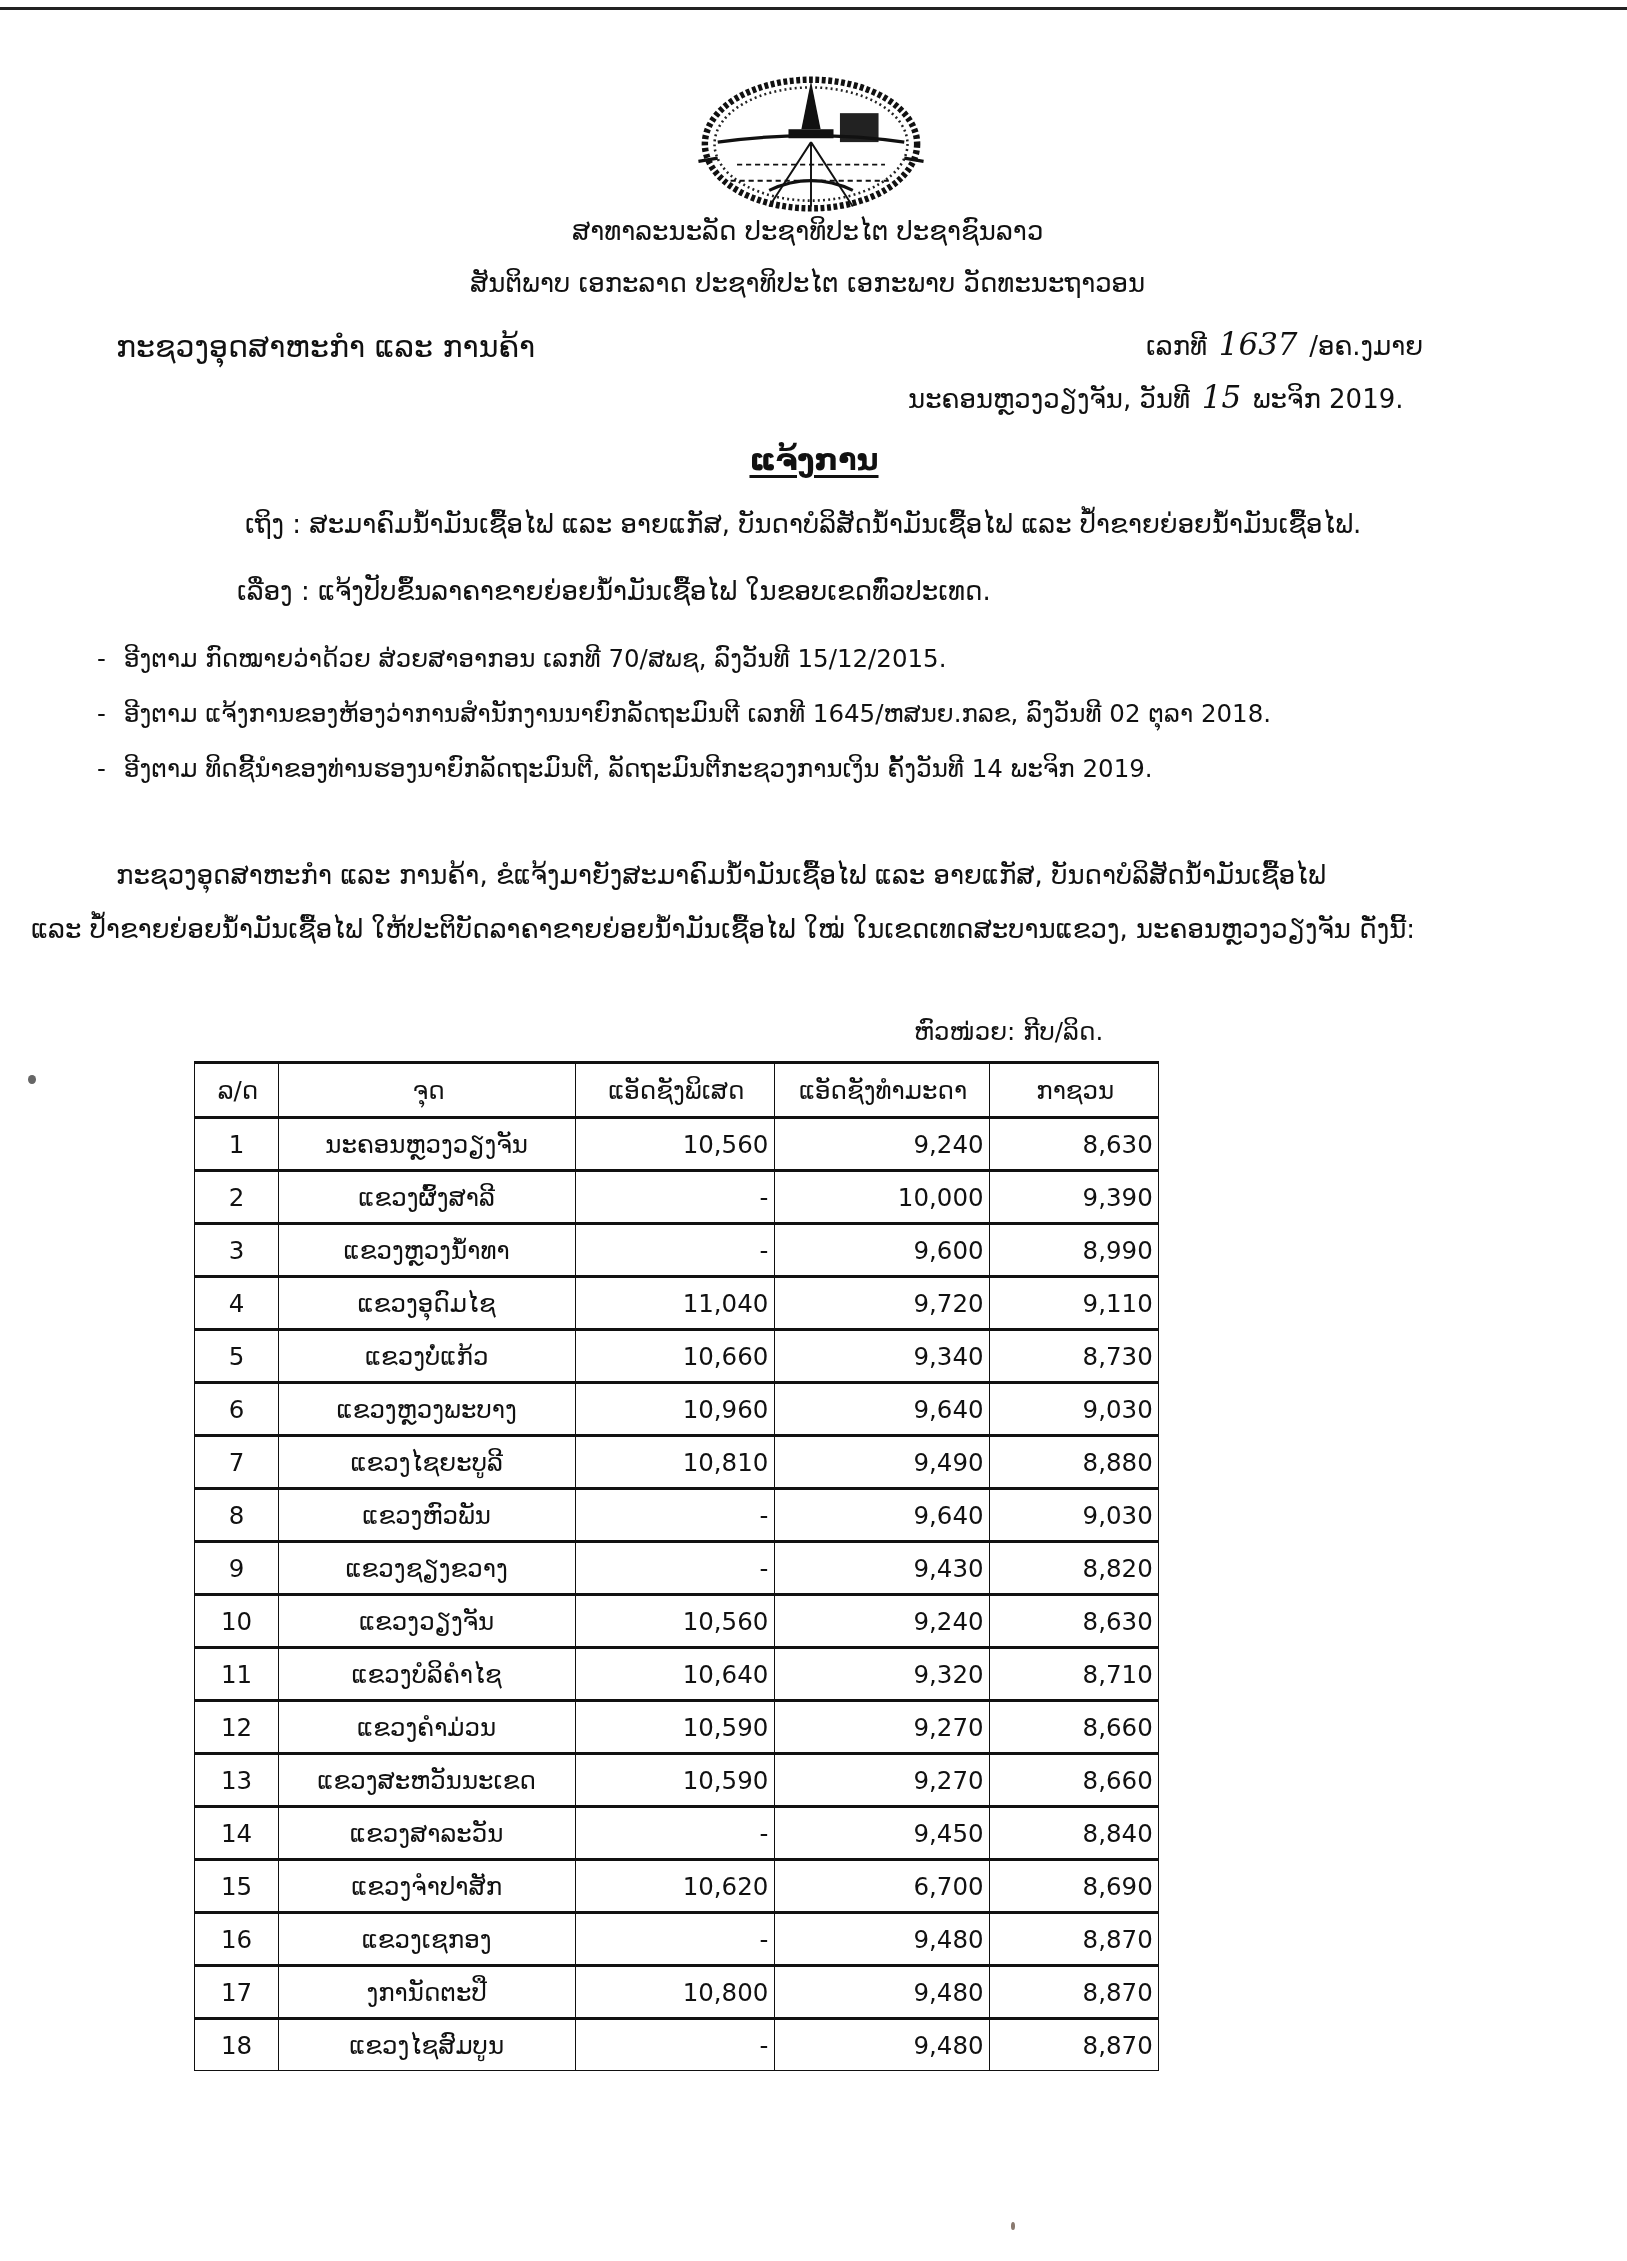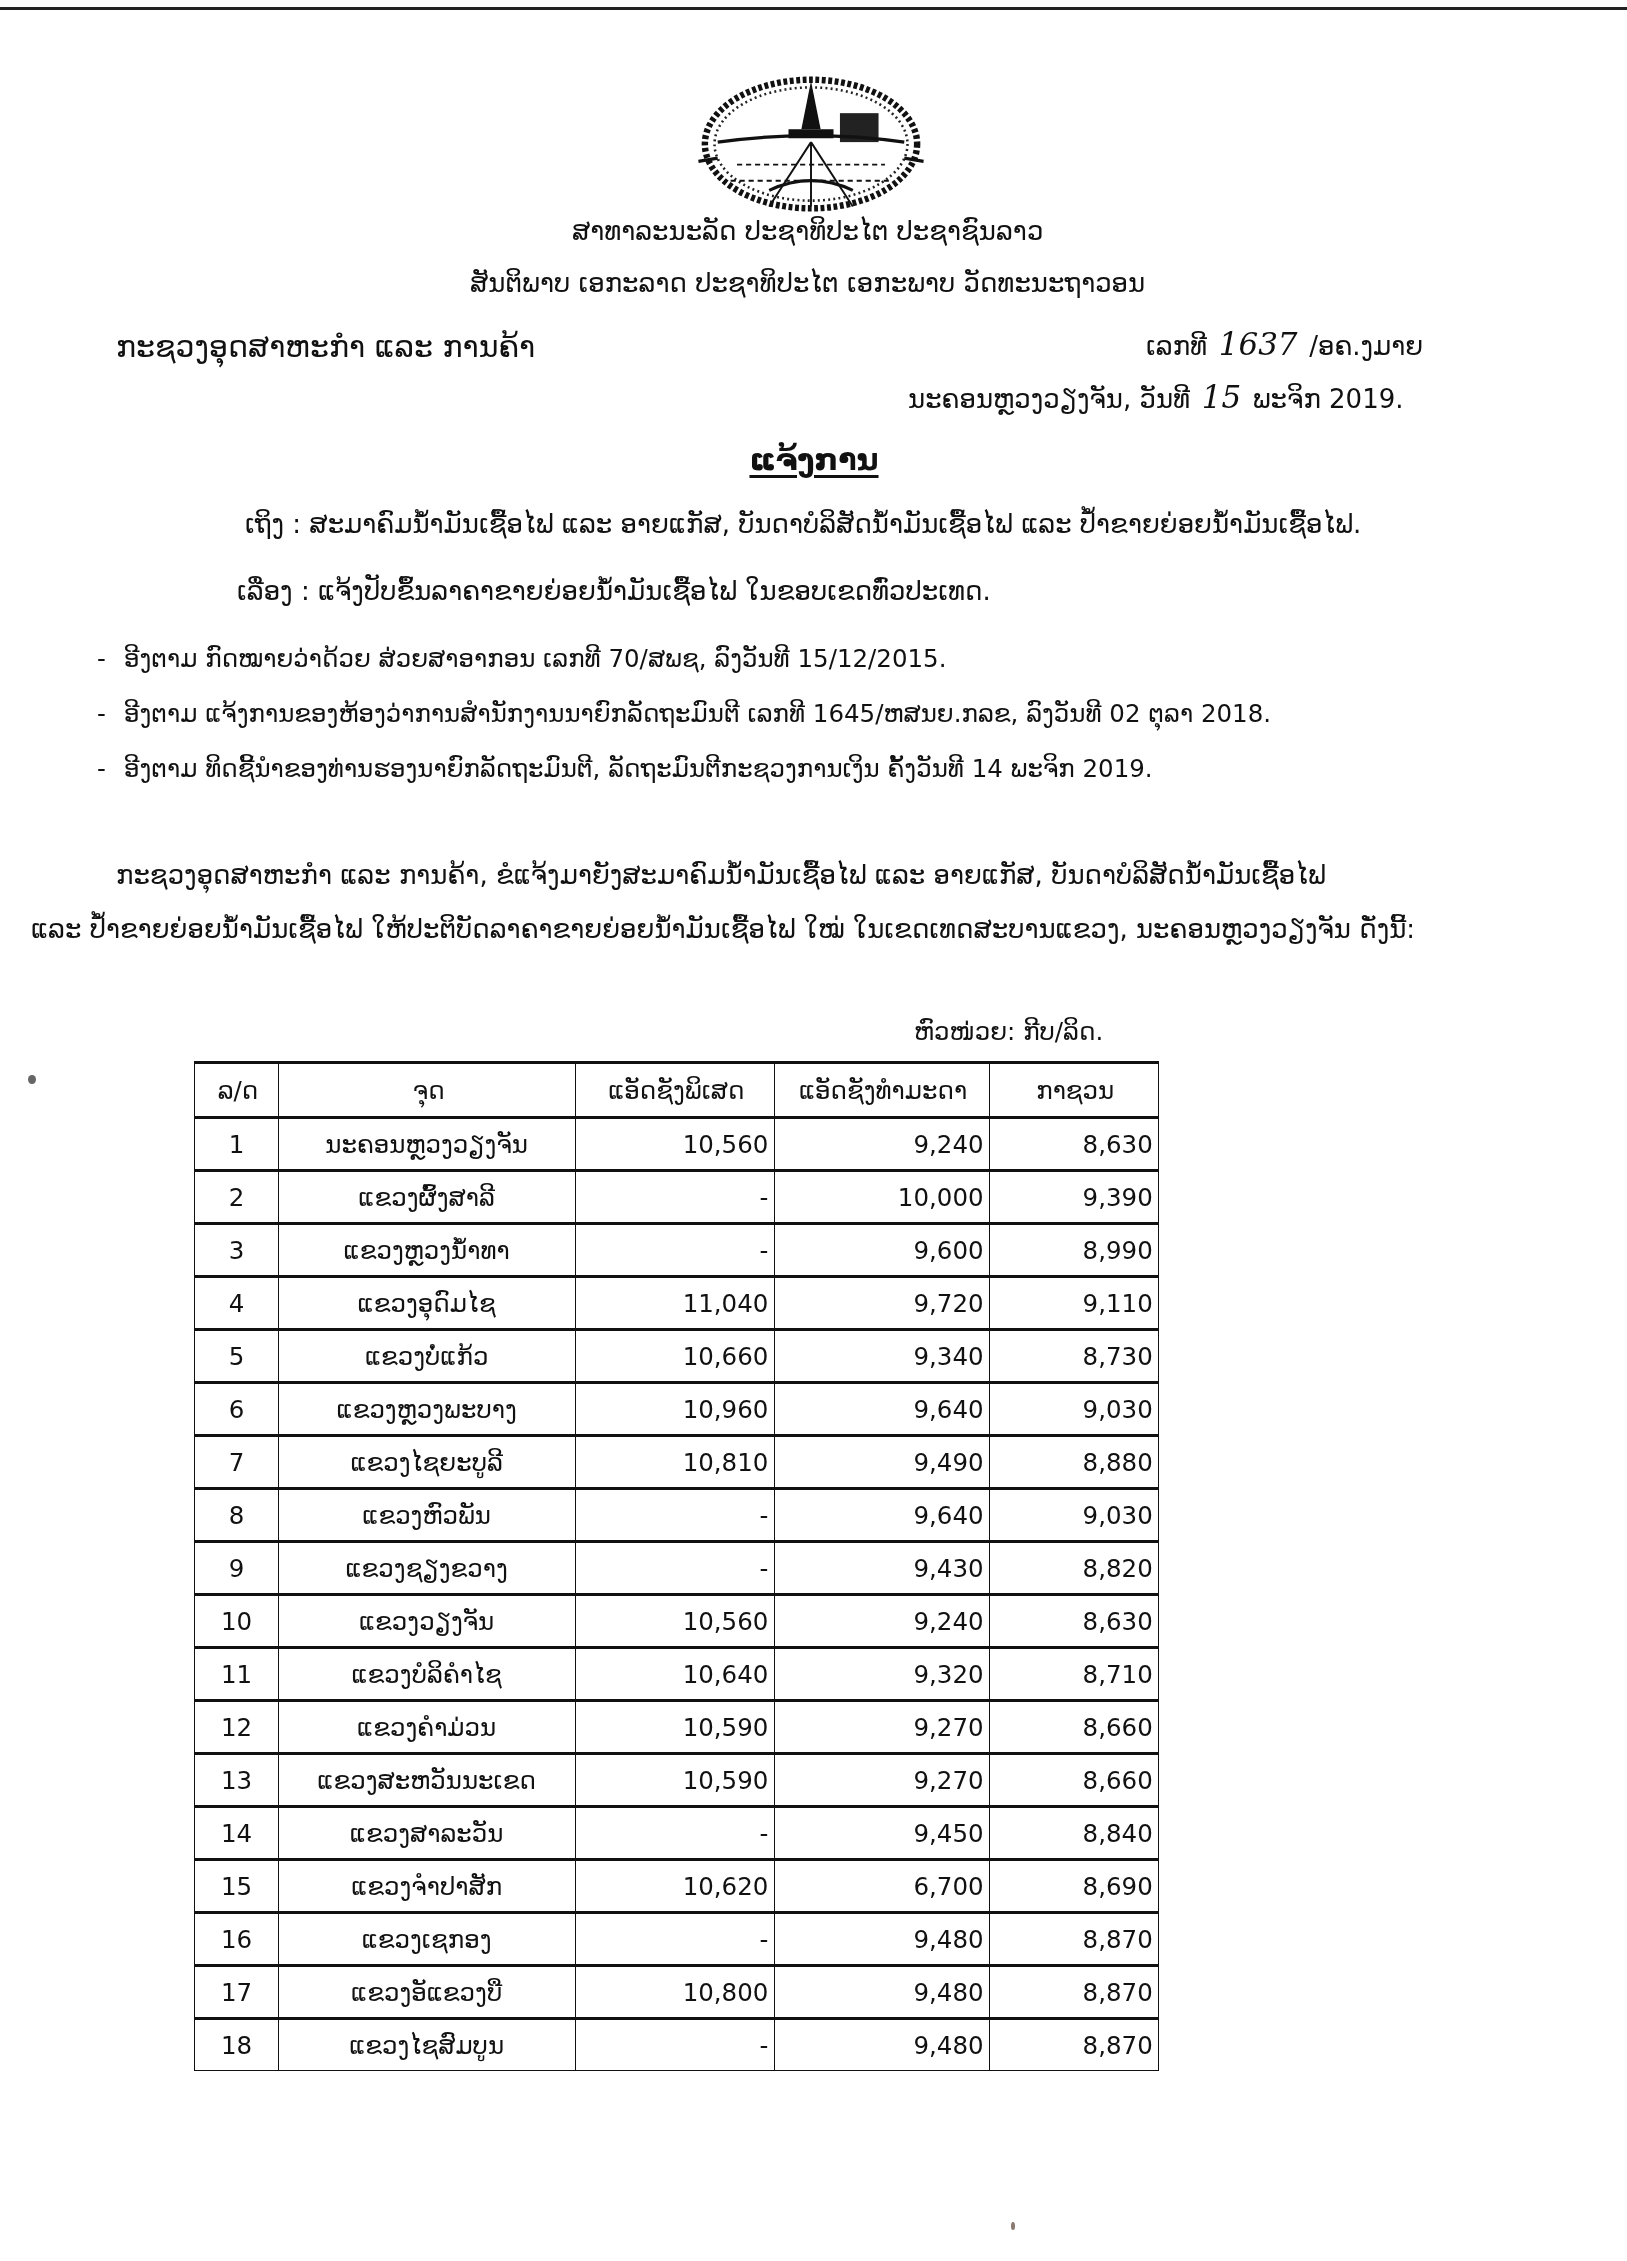--- a/index.html
+++ b/index.html
@@ -222,21 +222,21 @@
         </tr>
         <tr>
           <td class="c-no">16</td>
           <td class="c-loc">ແຂວງເຊກອງ</td>
           <td class="c-a">-</td>
           <td class="c-b">9,480</td>
           <td class="c-c">8,870</td>
         </tr>
         <tr>
           <td class="c-no">17</td>
-          <td class="c-loc">ແຂວງອັແຂວງບື</td>
+          <td class="c-loc">ງການັດຕະປື</td>
           <td class="c-a">10,800</td>
           <td class="c-b">9,480</td>
           <td class="c-c">8,870</td>
         </tr>
         <tr>
           <td class="c-no">18</td>
           <td class="c-loc">ແຂວງໄຊສົມບູນ</td>
           <td class="c-a">-</td>
           <td class="c-b">9,480</td>
           <td class="c-c">8,870</td>

